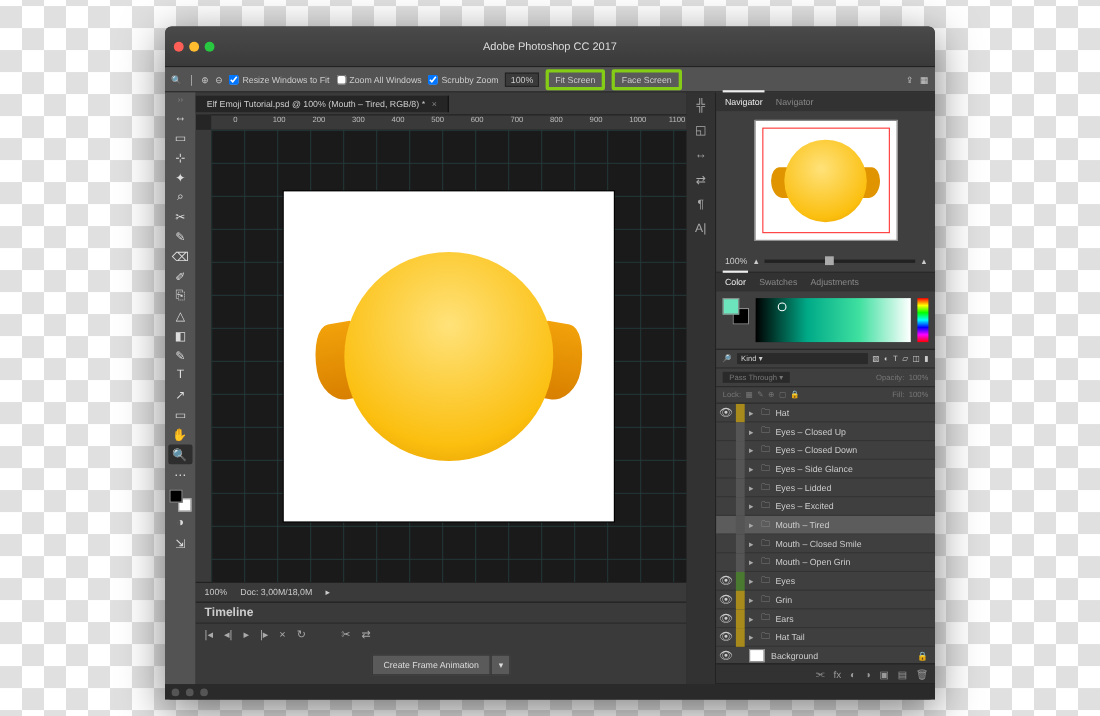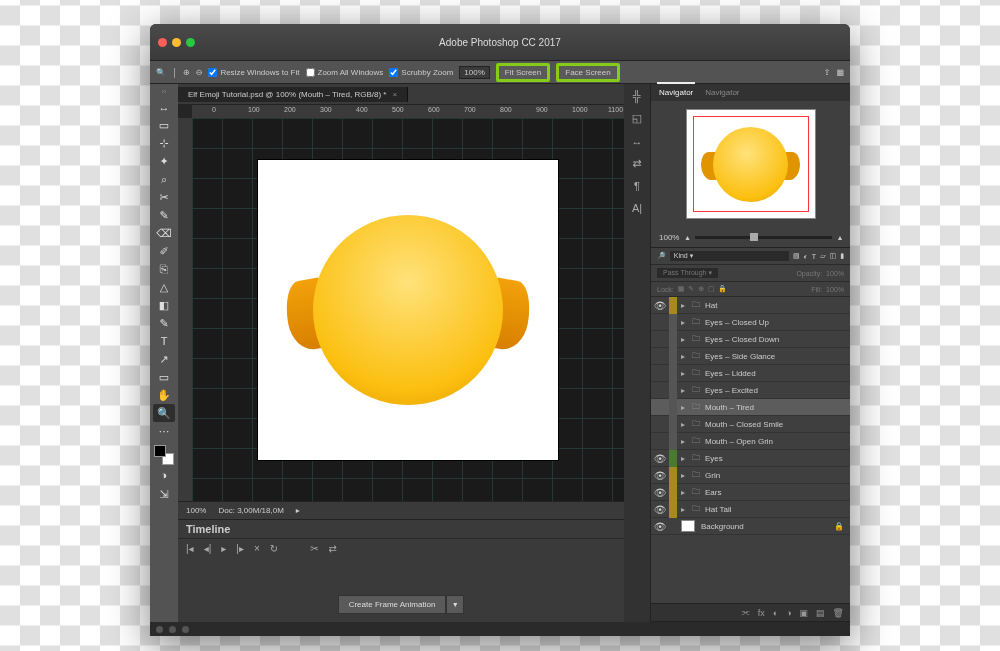--- a/index.html
+++ b/index.html
@@ -41,21 +41,21 @@
   .emoji { position:absolute; top:50%; left:50%; transform:translate(-50%,-50%); }
   .head { width:190px; height:190px; border-radius:50%; background:radial-gradient(circle at 50% 35%,#ffe27a,#fbbf0f 70%,#e09400); position:relative; }
   .ear { position:absolute; width:40px; height:70px; background:linear-gradient(#f2a20a,#d87f00); top:65px; }
   .ear.l { left:-26px; border-radius:60% 10% 10% 80% / 80% 20% 20% 60%; transform:rotate(-10deg); }
   .ear.r { right:-26px; border-radius:10% 60% 80% 10% / 20% 80% 60% 20%; transform:rotate(10deg); }
   .statusbar { height:18px; background:#3a3a3a; display:flex; align-items:center; padding:0 8px; gap:12px; font-size:8px; border-top:1px solid #222; }
   .timeline { background:#3a3a3a; border-top:1px solid #222; }
   .tl-tabs { padding:3px 8px; font-size:11px; font-weight:bold; }
   .tl-ctrl { padding:4px 8px; display:flex; gap:10px; align-items:center; color:#aaa; font-size:10px; border-top:1px solid #2a2a2a; }
   .tl-btnrow { display:flex; justify-content:center; padding:8px; }
-  .tl-btn { background:#5a5a5a; border:1px solid #333; padding:4px 10px; font-size:8px; color:#ddd;margin-top:29px; }
+  .tl-btn { background:#5a5a5a; border:1px solid #333; padding:4px 10px; font-size:8px; color:#ddd; }
   .iconstrip { width:26px; background:#323232; display:flex; flex-direction:column; align-items:center; padding:6px 0; gap:10px; color:#aaa; font-size:11px; }
   .panels { width:200px; background:#3f3f3f; display:flex; flex-direction:column; border-left:1px solid #222; }
   .panel { border-bottom:1px solid #222; }
   .ptabs { display:flex; background:#323232; padding:0 6px; gap:8px; font-size:8px; }
   .ptab { padding:4px 2px; color:#888; }
   .ptab.active { color:#eee; border-top:2px solid #eee; margin-top:-2px; }
   .navthumb { padding:8px; display:flex; justify-content:center; }
   .navbox { width:130px; height:110px; background:#fff; border:1px solid #888; position:relative; display:flex; align-items:center; justify-content:center; }
   .navbox .redbox { position:absolute; inset:6px; border:1px solid #f33; }
   .navhead { width:75px; height:75px; border-radius:50%; background:radial-gradient(circle at 45% 35%,#ffe27a,#fbbf0f 70%,#e09400); position:relative; }
@@ -246,20 +246,37 @@
         <div class="slider">
           <span>100%</span>
           <span>▴</span>
           <div class="track">
               <div class="knob"></div>
             </div>
           <span>▴</span>
         </div>
       </div>
 
+      <div class="panel">
+        <div class="ptabs">
+          <span class="ptab active">Color</span>
+          <span class="ptab">Swatches</span>
+          <span class="ptab">Adjustments</span>
+        </div>
+        <div class="colorbox">
+          <div class="fgbg">
+              <div class="b"></div>
+              <div class="f"></div>
+            </div>
+          <div class="ramp">
+              <span style="position:absolute;top:4px;left:20px;width:8px;height:8px;border:1px solid #fff;border-radius:50%"></span>
+            </div>
+          <div class="hue"></div>
+        </div>
+      </div>
 
       <div class="panel layerlist">
         <div class="layopts">
           <span>🔎</span>
           <span class="sel"><span>Kind</span> ▾</span>
           <span>▧</span>
           <span>◐</span>
           <span>T</span>
           <span>▱</span>
           <span>◫</span>

